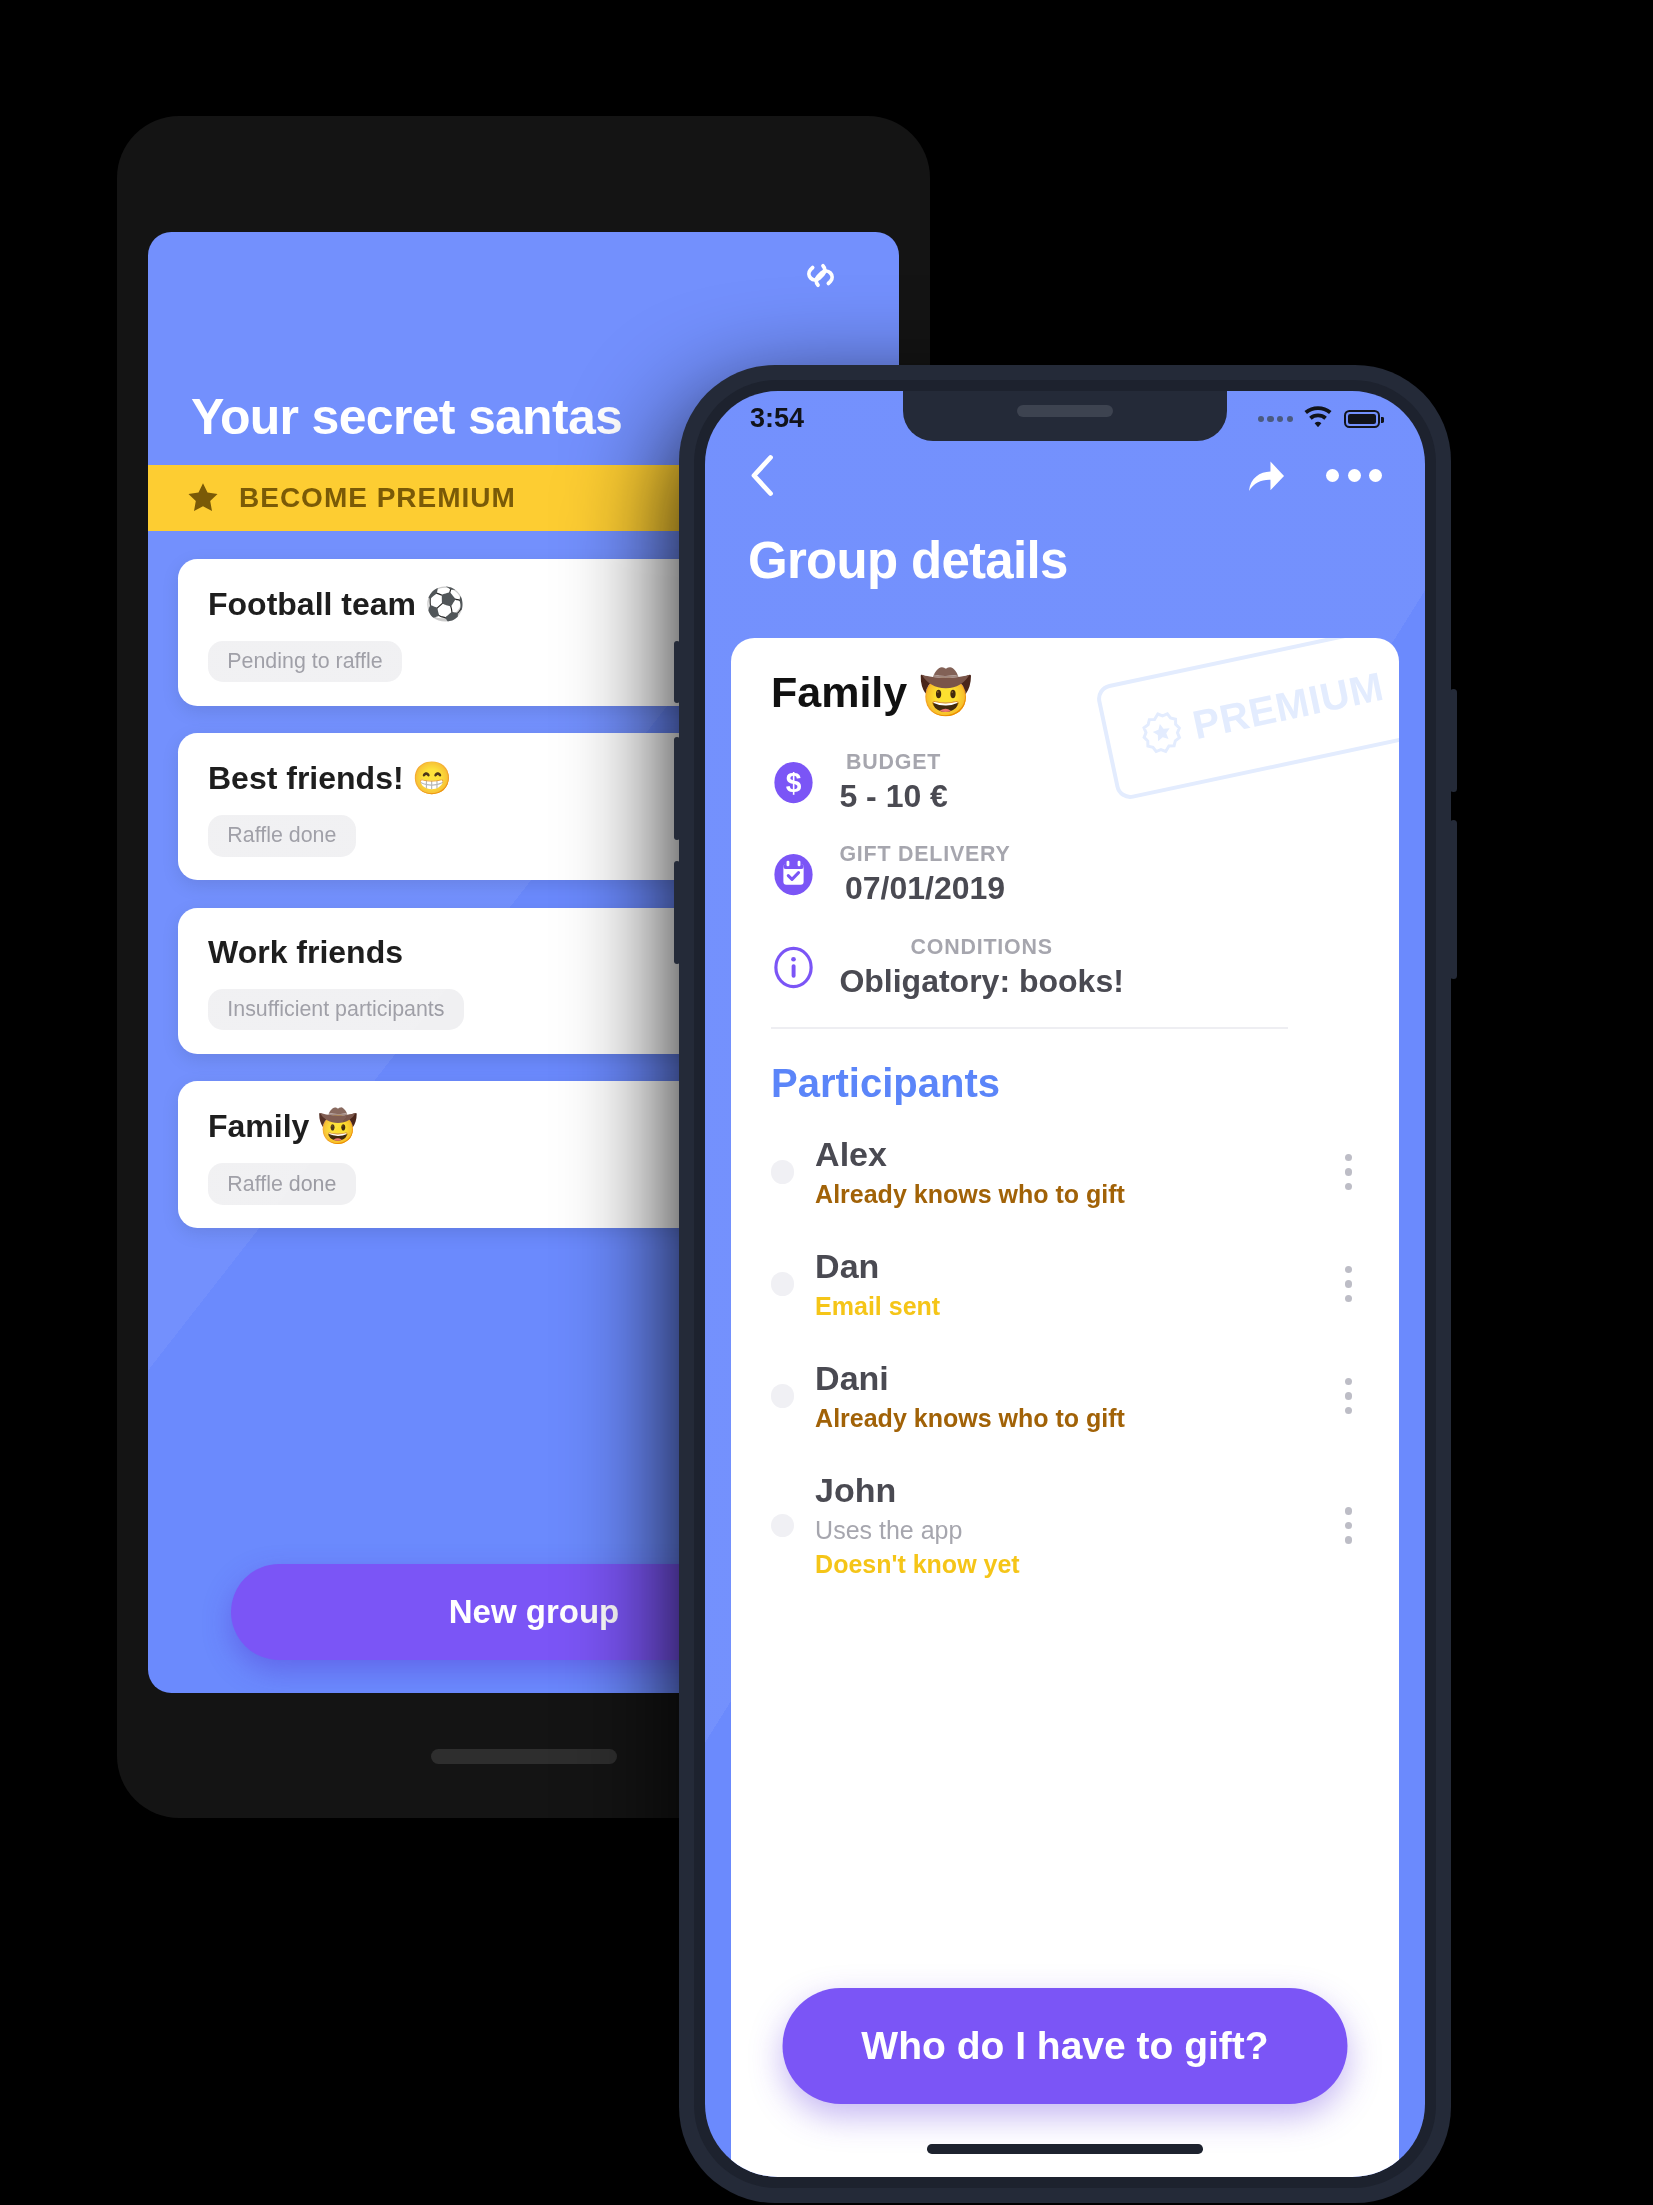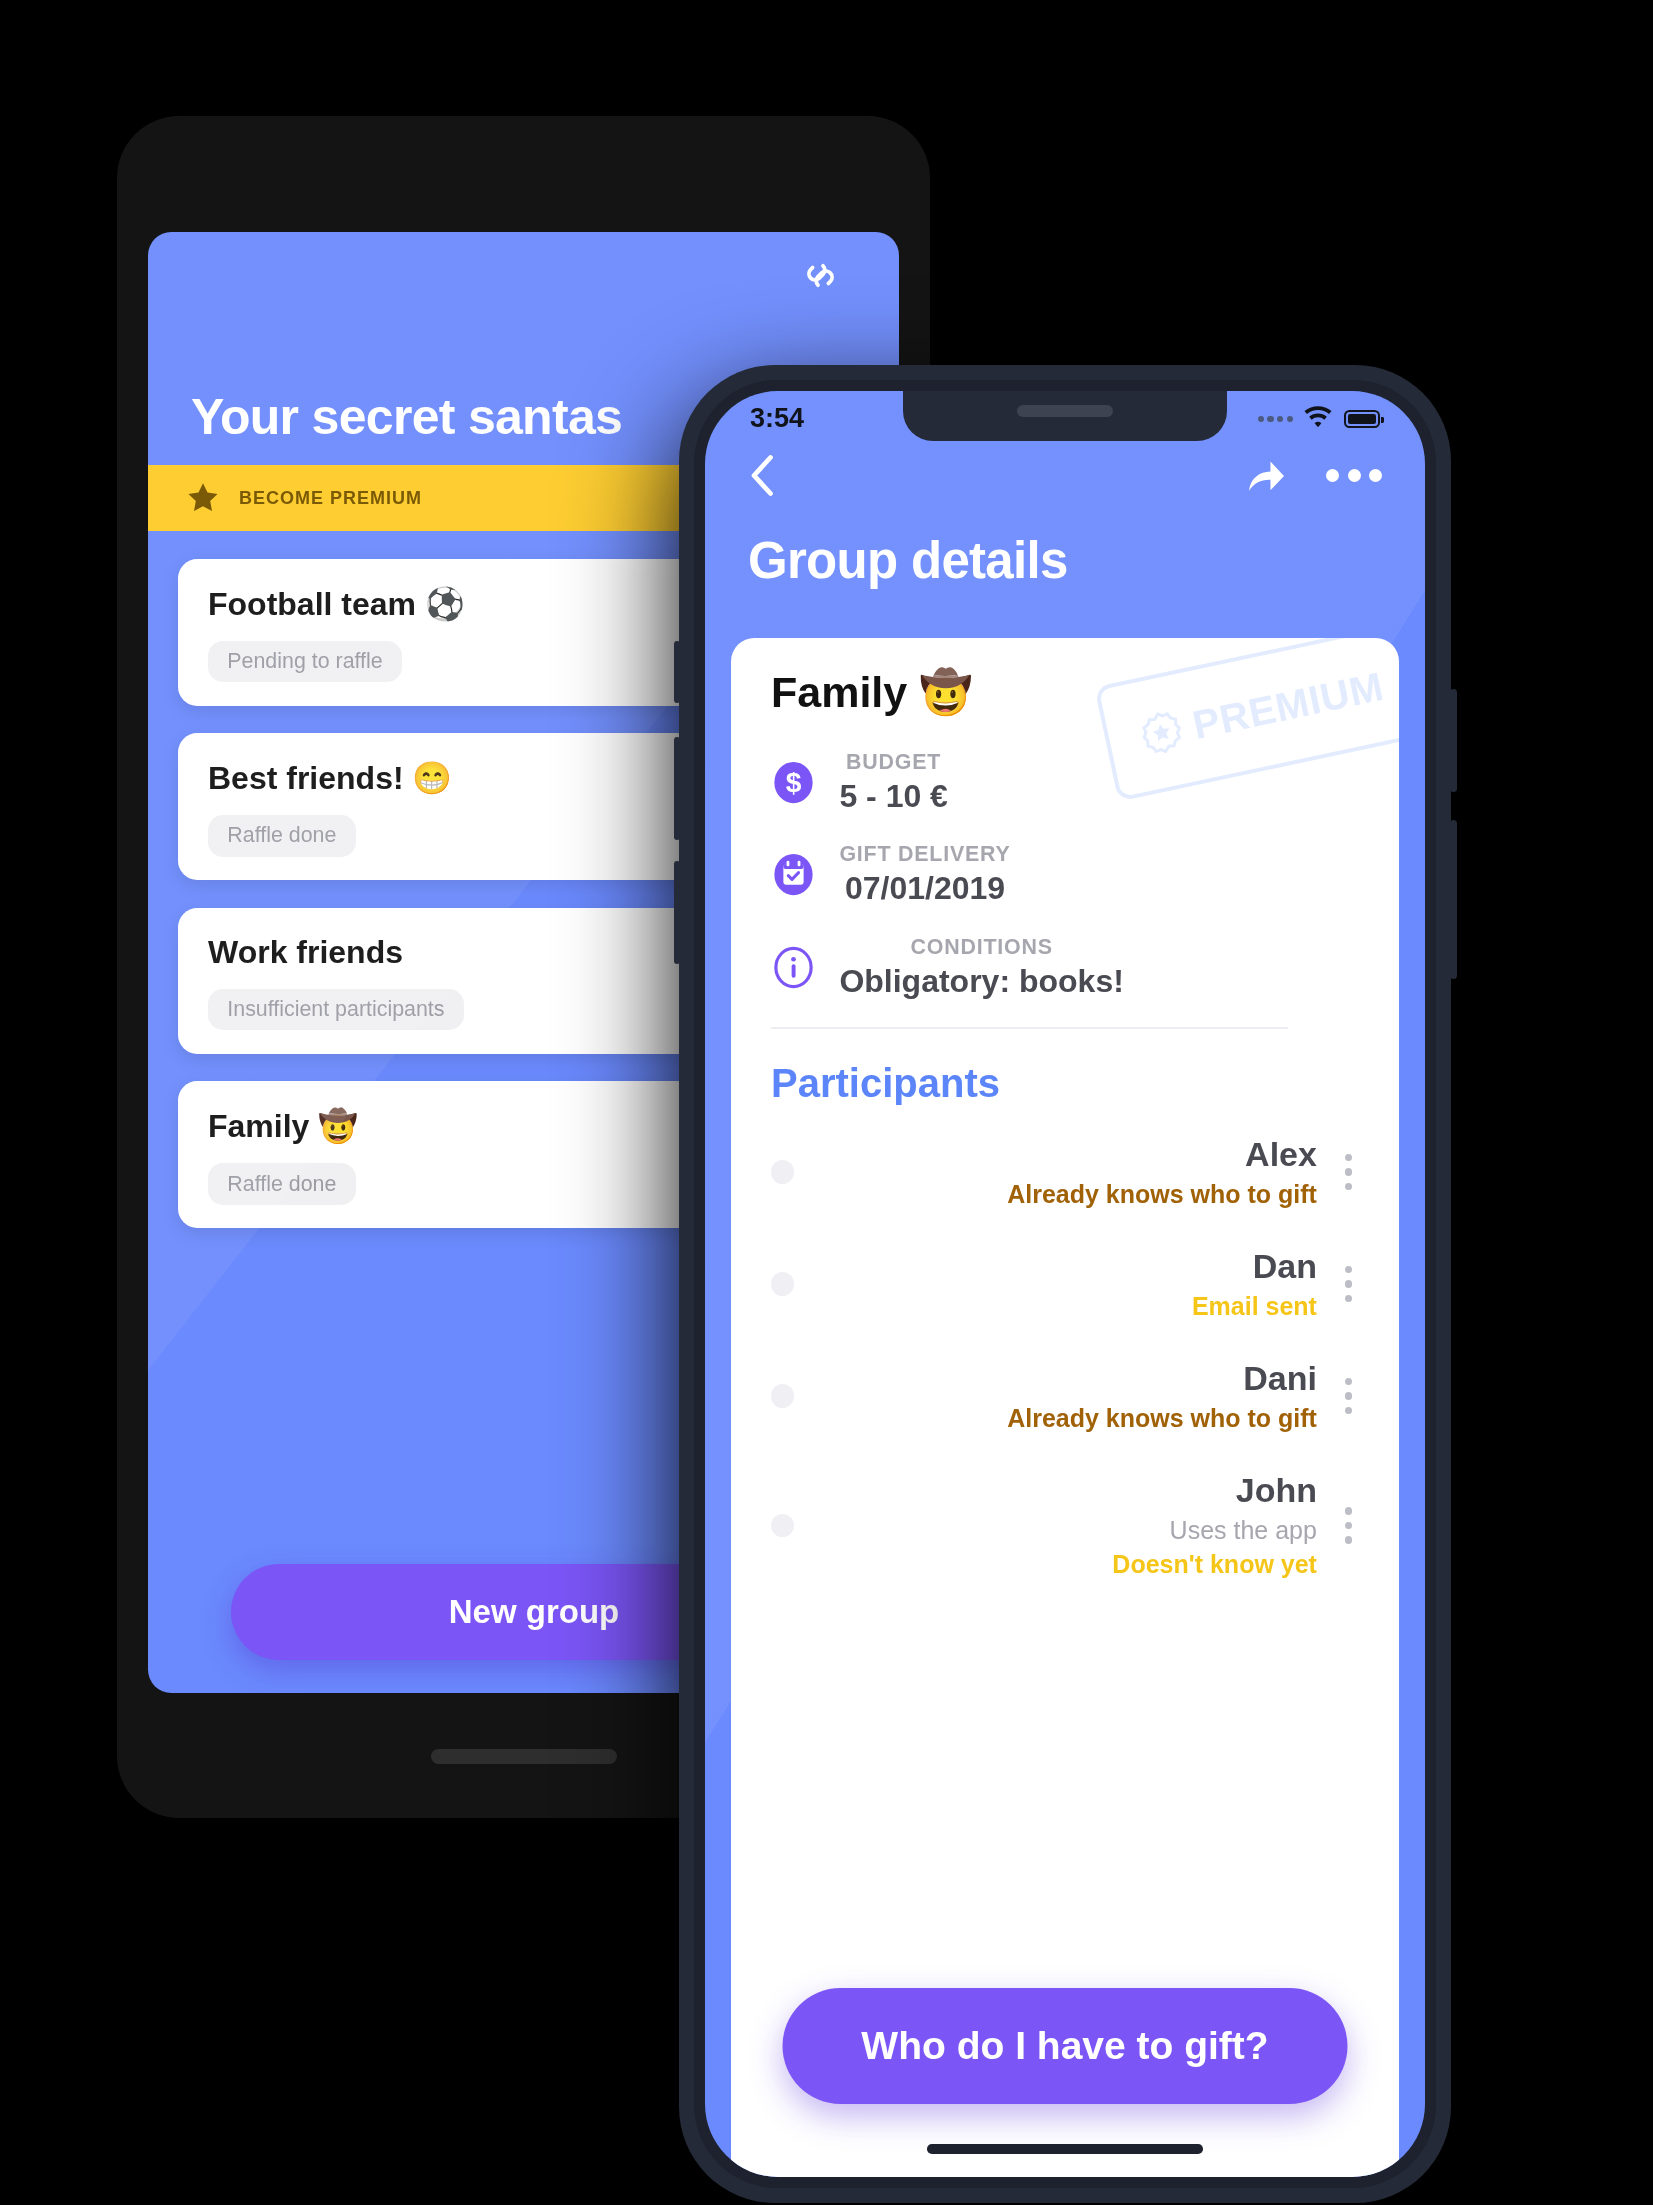--- a/index.html
+++ b/index.html
@@ -33,21 +33,21 @@
   .back-title {
     position:absolute; left:43px; bottom:19.3px;
     font-size:50px; font-weight:bold; color:#fff; letter-spacing:-0.7px;
   }
 
   .premium-banner {
     position:relative; height:66px; background:#fdcd32;
     display:flex; align-items:center; padding-left:37px; gap:18px;
   }
   .premium-star { width:36px; height:36px; flex:0 0 auto; }
-  .premium-label { font-size:18px; font-weight:bold; color:#7a5a07; letter-spacing:1px; }
+  .premium-label { font-size:28px; font-weight:bold; color:#7a5a07; letter-spacing:1px; }
 
   .group-list { padding:27.6px 30px 0 30px; }
   .group-card {
     background:#fff; border-radius:19.3px; padding:26px 30px 23.4px 30px;
     margin-bottom:27.6px; box-shadow:0 5.5px 16.5px rgba(0,0,0,0.10);
   }
   .group-name { font-size:32px; font-weight:bold; color:#111; margin-bottom:18px; white-space:nowrap; }
   .group-status {
     display:inline-block; background:#f0f0f2; color:#9b9ba3;
     border-radius:15px; padding:8.3px 19.3px; font-size:21.4px;
@@ -132,21 +132,21 @@
   .info-row { display:flex; align-items:center; gap:23.4px; margin-bottom:27.6px; }
   .info-ico { width:45px; height:45px; flex:0 0 auto; }
   .info-txt { display:flex; flex-direction:column; gap:2.8px;align-items:center; }
   .info-label { font-size:21.4px; color:#a6a6ae; letter-spacing:0.8px; font-weight:bold; }
   .info-value { font-size:32px; font-weight:bold; color:#4a4a52; }
 
   .divider { height:2.1px; background:#eeeef2; margin:23.4px 0 0 0; width:88%; }
 
   .participants-title { font-size:40px; font-weight:bold; color:#5b85f9; margin:32px 0 9.6px 0; }
 
-  .plist { margin-top:6.9px;text-align:right; }
+  .plist { margin-top:6.9px; }
   .prow { display:flex; align-items:center; gap:20.7px; padding:19.3px 0; }
   .pavatar { width:23.4px; height:23.4px; border-radius:50%; background:#f0f0f4; flex:0 0 auto; }
   .pmain { flex:1 1 auto; display:flex; flex-direction:column; gap:5.5px; }
   .pname { font-size:34px; font-weight:bold; color:#4a4a52; }
   .pstatus { font-size:25px; font-weight:bold; }
   .pstatus.green { color:#a16207; }
   .pstatus.yellow { color:#f5c518; }
   .pstatus.grey { color:#a6a6ae; font-weight:normal; }
   .pkebab { display:flex; flex-direction:column; gap:6.9px; padding:4.1px 6.9px; }
   .pkebab i { width:7.6px; height:7.6px; border-radius:50%; background:#bdbdc6; display:block; }

